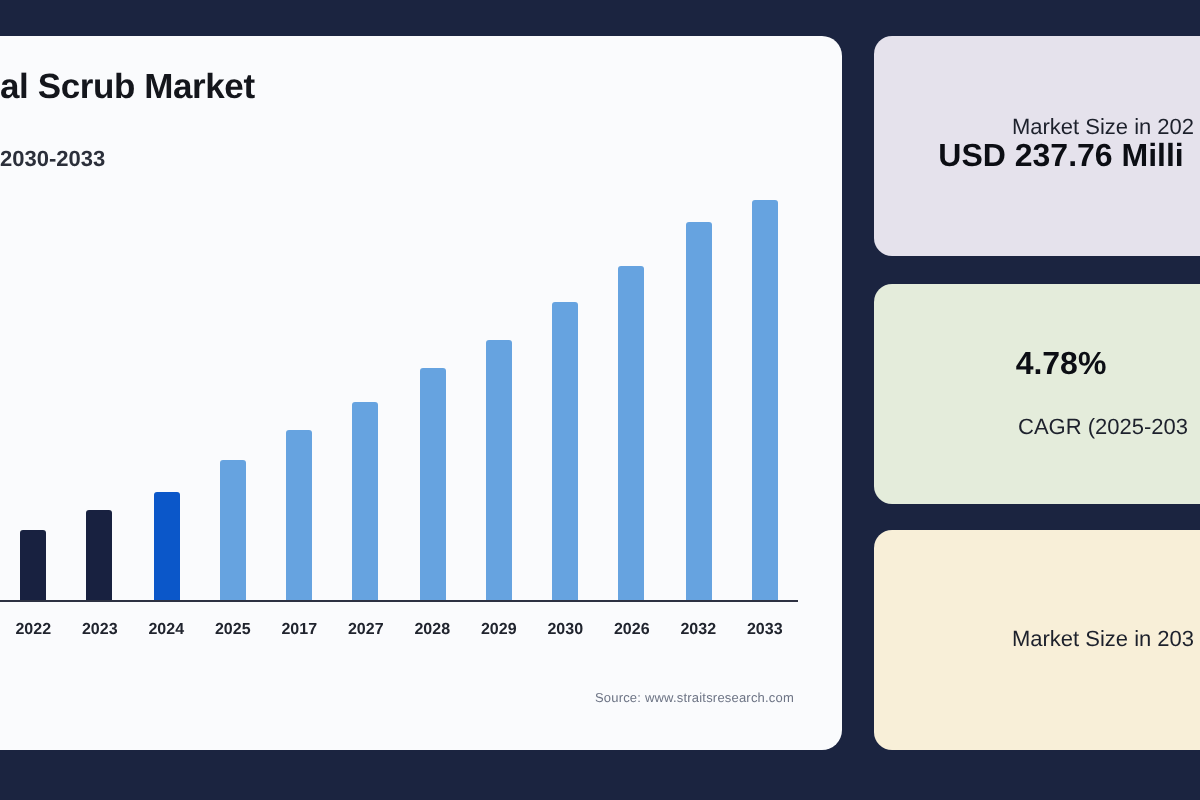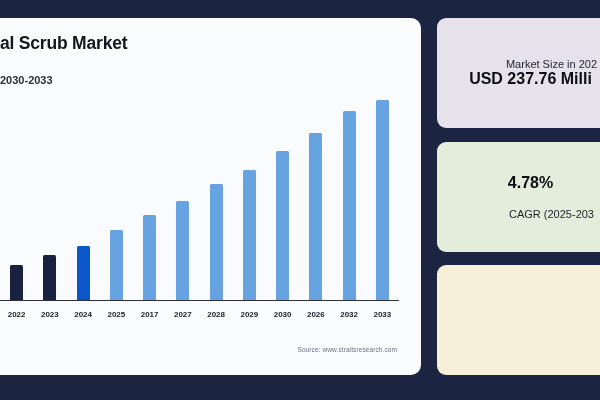--- a/index.html
+++ b/index.html
@@ -225,14 +225,15 @@
 <div id="cards">
     <div class="stat-card" style="background: rgb(229, 226, 236);">
       <div class="card-label">Market Size in 202</div>
       <div class="card-value gap-value">USD 237.76 Milli</div>
     </div>
     <div class="stat-card" style="background: rgb(228, 236, 219);">
       <div class="card-value">4.78%</div>
       <div class="card-label gap-label">CAGR (2025-203</div>
     </div>
     <div class="stat-card" style="background: rgb(248, 239, 216);">
+      <div class="card-label">Market Size in 203</div>
     </div>
   </div>
 
 </body></html>

